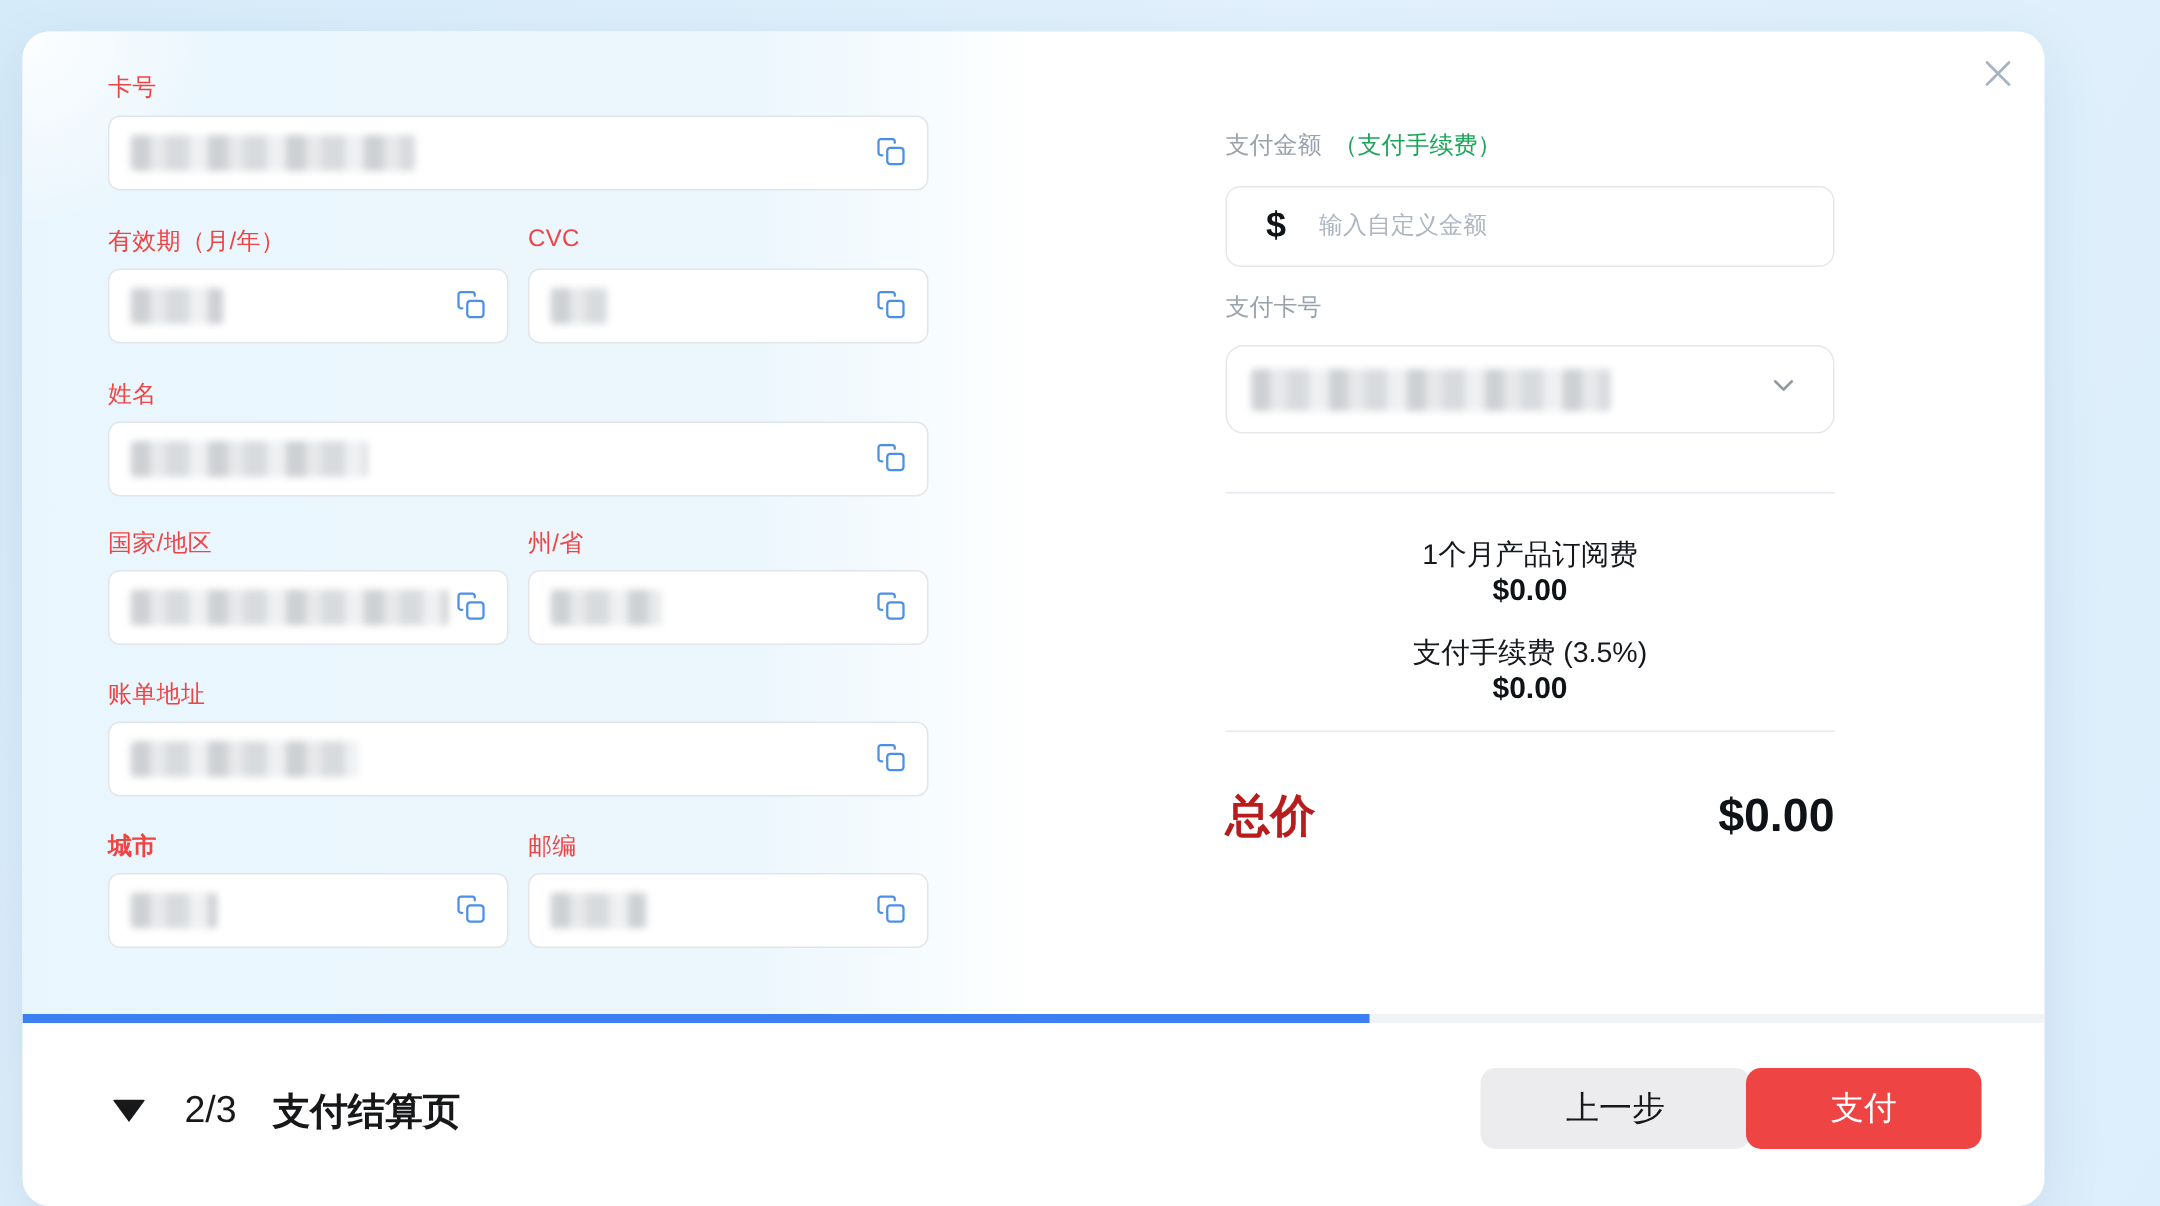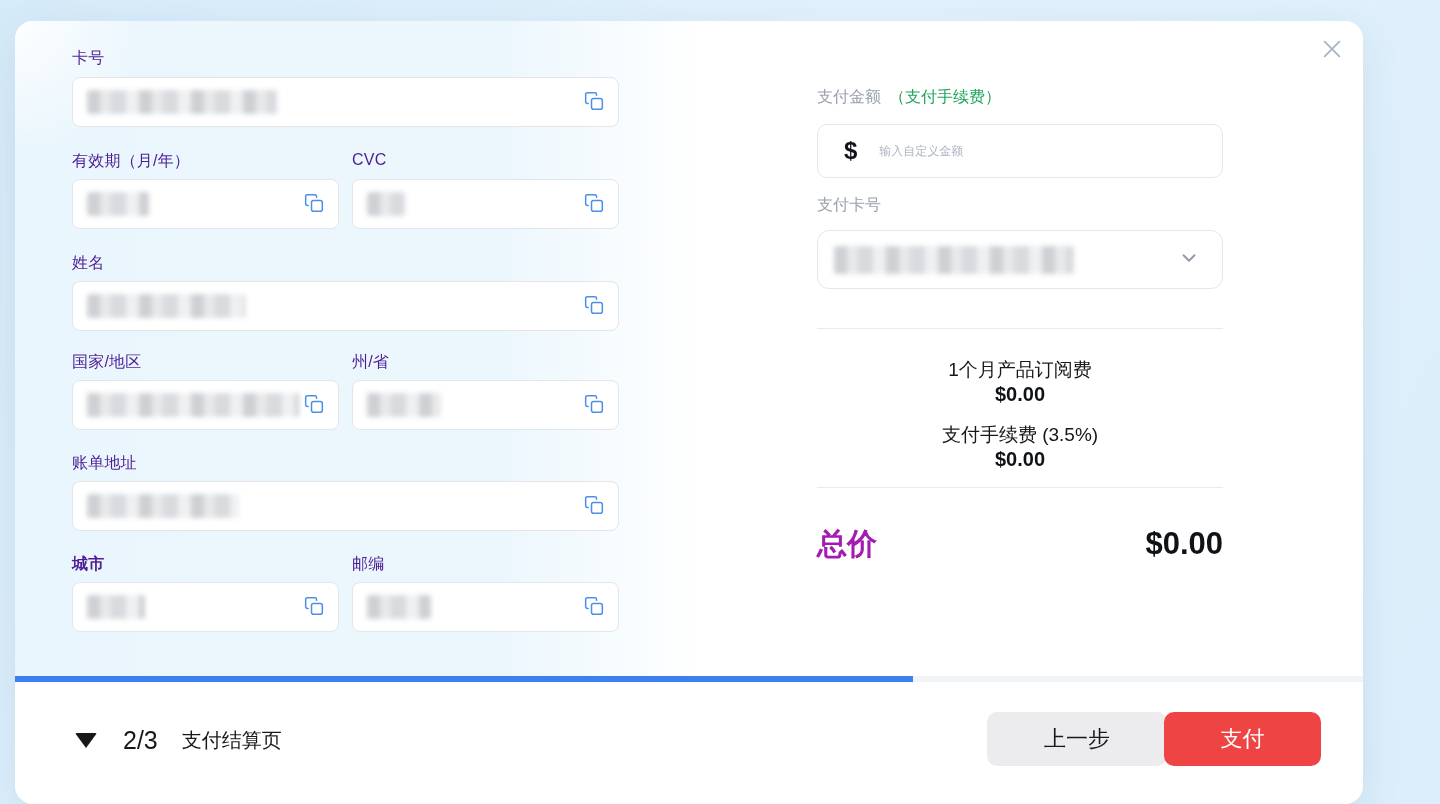--- a/index.html
+++ b/index.html
@@ -21,21 +21,21 @@
       radial-gradient(circle at 0 0, rgba(255,255,255,.9) 0, rgba(255,255,255,0) 130px),
       linear-gradient(90deg,#eaf6fd 0%,#ecf7fd 72%,rgba(255,255,255,0) 100%);
   }
   
   .close-btn {
     position:absolute; right:12px; top:10px; width:38px; height:38px;
     display:flex; align-items:center; justify-content:center;
     background:none; border:none; cursor:pointer;
   }
   
-  .flabel { position:absolute; font-size:16px; color:#4c1d95; letter-spacing:.2px; }
+  .flabel { position:absolute; font-size:16px; color:#ef4444; letter-spacing:.2px; }
   .fbox {
     position:absolute; height:50px; background:#fff;
     border:1px solid #e2e6ea; border-radius:8px;
     display:flex; align-items:center; justify-content:space-between;
     padding:0 12px 0 14px;
   }
   .fbox.full { left:57px; width:547px; }
   .fbox.c1   { left:57px; width:267px; }
   .fbox.c2   { left:337px; width:267px; }
   .copy {
@@ -51,56 +51,56 @@
   
   .rlabel { position:absolute; left:802px; font-size:16px; color:#9aa2ac; }
   .rlabel .note { color:#1ea55a; margin-left:8px; }
   .amount-box {
     position:absolute; left:802px; top:103px; width:406px; height:54px;
     border:1px solid #e4e7eb; border-radius:10px; background:#fff;
     display:flex; align-items:center;
   }
   .currency { font-size:24px; font-weight:bold; color:#101318; margin:0 0 0 26px; }
   .amount-input {
-    border:none; outline:none; flex:1; margin-left:22px; font-size:12px; color:#222;
+    border:none; outline:none; flex:1; margin-left:22px; font-size:16px; color:#222;
     font-family:"Liberation Sans","DejaVu Sans",sans-serif; background:transparent;
   }
   .amount-input::placeholder { color:#aeb6c2; }
   .card-select {
     position:absolute; left:802px; top:209px; width:406px; height:59px;
     border:1px solid #e4e7eb; border-radius:12px; background:#fff;
     display:flex; align-items:center; justify-content:space-between;
     padding:0 22px 0 16px; cursor:pointer;
   }
   .divider { position:absolute; left:802px; width:406px; height:1px; background:#e7eaee; }
   .line-item {
     position:absolute; left:802px; width:406px; height:30px;
     display:flex; align-items:center; justify-content:space-between;flex-direction:column;
   }
   .line-item .li-label { font-size:19px; color:#15181c; }
   .line-item .li-value { font-size:20px; font-weight:bold; color:#0f1216; }
   .total-row {
     position:absolute; left:802px; top:498px; width:406px; height:50px;
     display:flex; align-items:center; justify-content:space-between;
   }
-  .total-row .t-label { font-size:30px; font-weight:bold; color:#a21caf; }
+  .total-row .t-label { font-size:30px; font-weight:bold; color:#b91c1c; }
   .total-row .t-value { font-size:31px; font-weight:bold; color:#0f1216; }
   
   .progress { position:absolute; left:0; top:655px; width:1348px; height:6px; background:#f0f4f7; }
   .progress-fill { height:100%; background:#3b7ff0; width:66.6%; }
   .footer-left {
     position:absolute; left:60px; top:698px; height:42px;
     display:flex; align-items:center;
   }
   .tri {
     width:0; height:0; border-left:11px solid transparent; border-right:11px solid transparent;
     border-top:15px solid #17181a; border-radius:2px; cursor:pointer;
   }
   .step { font-size:25px; font-weight:normal; color:#17181a; margin-left:26px; }
-  .step-title { font-size:20px; font-weight:normal; color:#17181a; margin-left:24px; }
+  .step-title { font-size:25px; font-weight:bold; color:#17181a; margin-left:24px; }
   .btn { position:absolute; top:691px; height:54px; border:none; border-radius:10px;
          font-size:22px; cursor:pointer;
          font-family:"Liberation Sans","DejaVu Sans",sans-serif; }
   .btn-back { left:972px; width:180px; background:#ececee; color:#17181a; }
   .btn-pay  { left:1149px; width:157px; background:#ef4444; color:#ffffff; }
 </style>
 </head>
 <body>
 
 <div class="modal">

